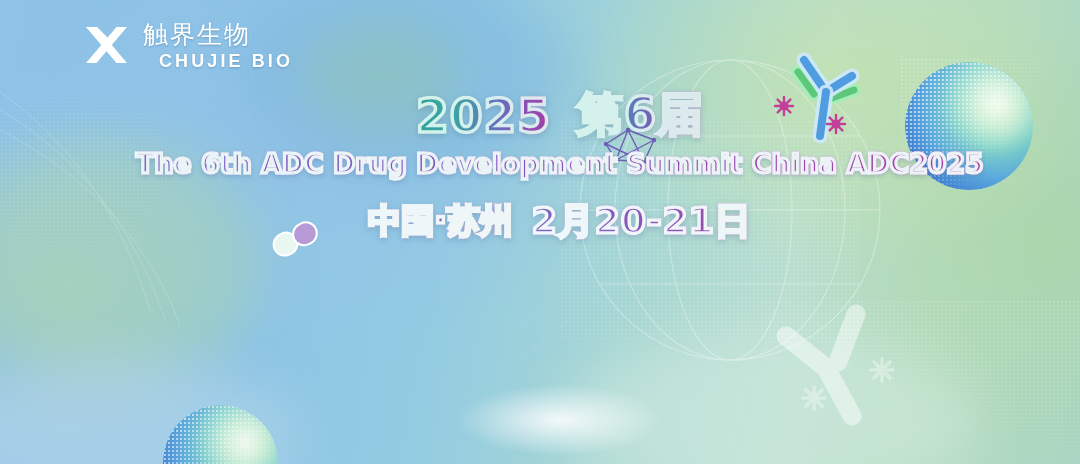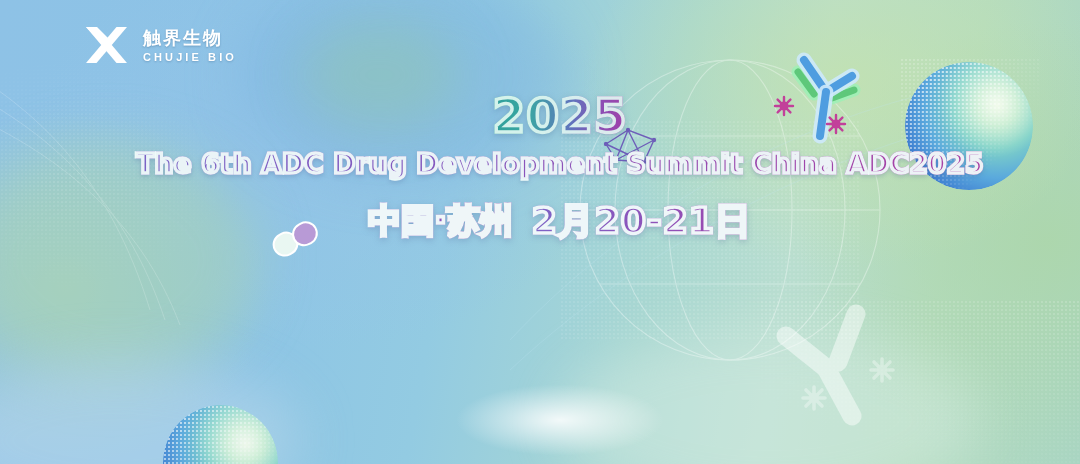--- a/index.html
+++ b/index.html
@@ -42,27 +42,28 @@
   .sphere .gloss{
     position:absolute;inset:0;border-radius:50%;
     background:radial-gradient(circle at 70% 30%, rgba(255,255,255,.55) 0%, rgba(255,255,255,0) 45%);
   }
 
   
   #logo{position:absolute;left:84px;top:22px;display:flex;align-items:center;gap:13px;}
   #logo .mark{width:46px;height:48px;}
   #logo .words{display:flex;flex-direction:column;line-height:1;}
   #logo .cn{
-    font-size:18px;font-weight:700;color:#ffffff;letter-spacing:2px;
+    font-size:25px;font-weight:400;color:#ffffff;letter-spacing:2px;
     font-family:"DejaVu Sans","Liberation Sans",sans-serif;
     text-shadow:0 1px 2px rgba(40,80,120,.35);
   }
   #logo .en{
-    font-size:11px;font-weight:700;color:#ffffff;letter-spacing:3.1px;margin-top:5px;
+    font-size:18px;font-weight:700;color:#ffffff;letter-spacing:3.1px;margin-top:5px;
     text-shadow:0 1px 2px rgba(40,80,120,.3);
+    margin-left:16px;
   }
 
   
   #headline{position:absolute;left:0;right:0;top:84px;text-align:center;margin-left:40px;}
 
   .row-top{display:flex;align-items:center;justify-content:center;gap:26px;height:62px;}
 
   .year{
     font-family:"DejaVu Sans","Liberation Sans",sans-serif;
     font-size:47px;font-weight:700;letter-spacing:1px;
@@ -278,20 +279,21 @@
     <div class="words">
       <span class="cn">触界生物</span>
       <span class="en">CHUJIE BIO</span>
     </div>
   </div>
 
   <div id="headline">
 
     <div class="row-top">
       <span class="year">2025</span>
+      <span class="nth">第6届</span>
     </div>
 
 
     <div class="row-en">
       <span class="subtitle-en">The 6th ADC Drug Development Summit   China ADC2025</span>
     </div>
 
     <div class="halo"></div>
 
     <div class="row-date">

